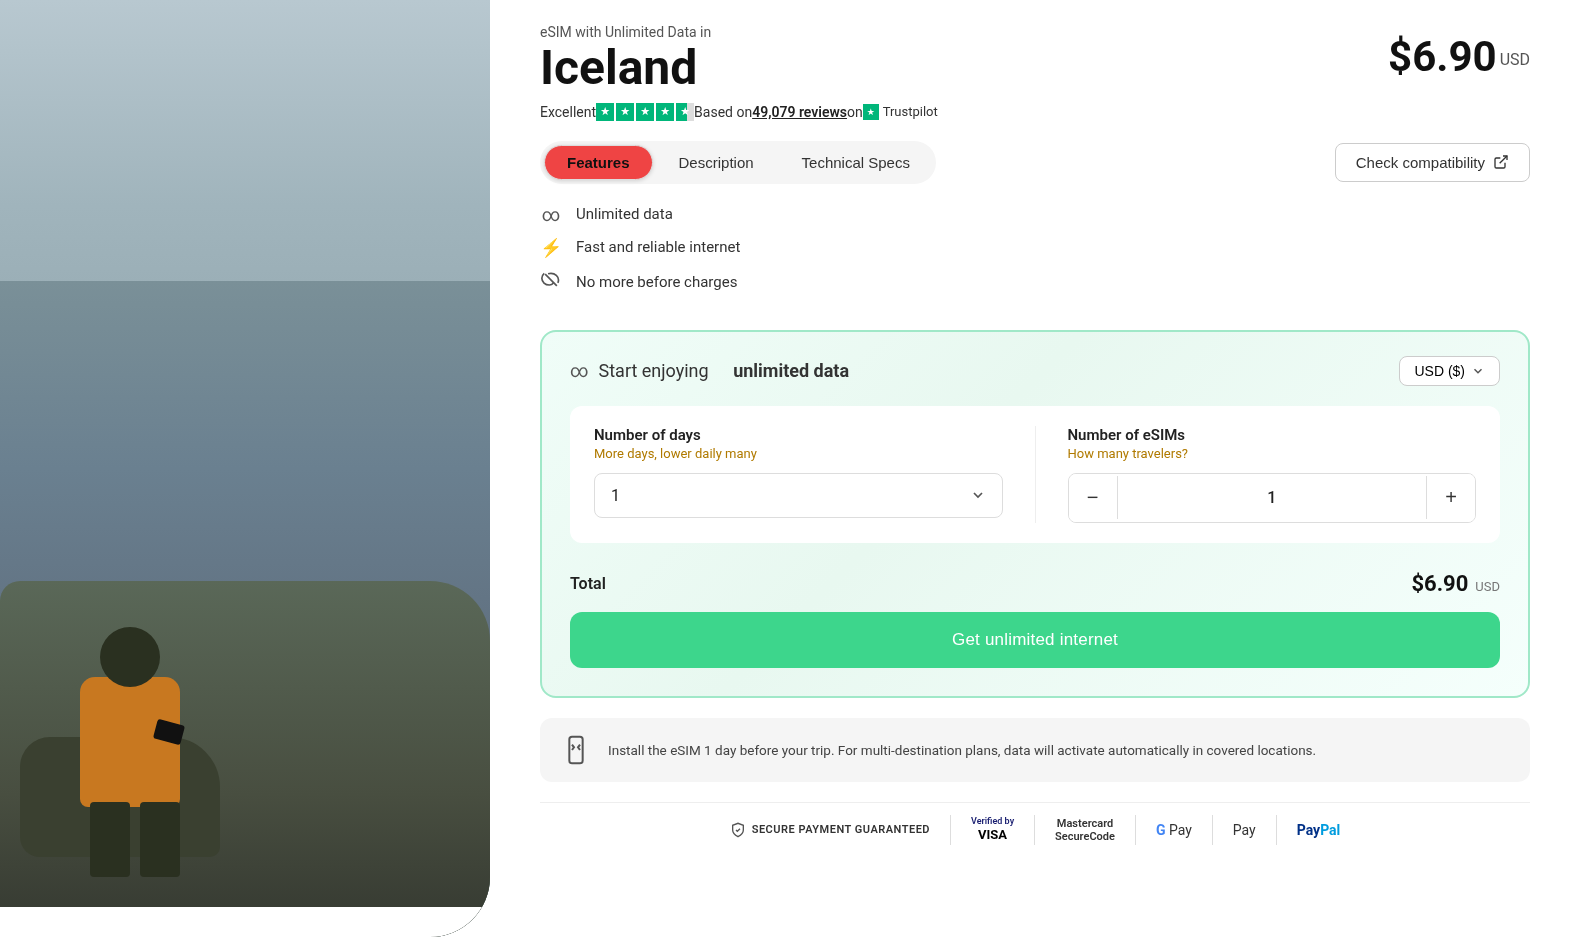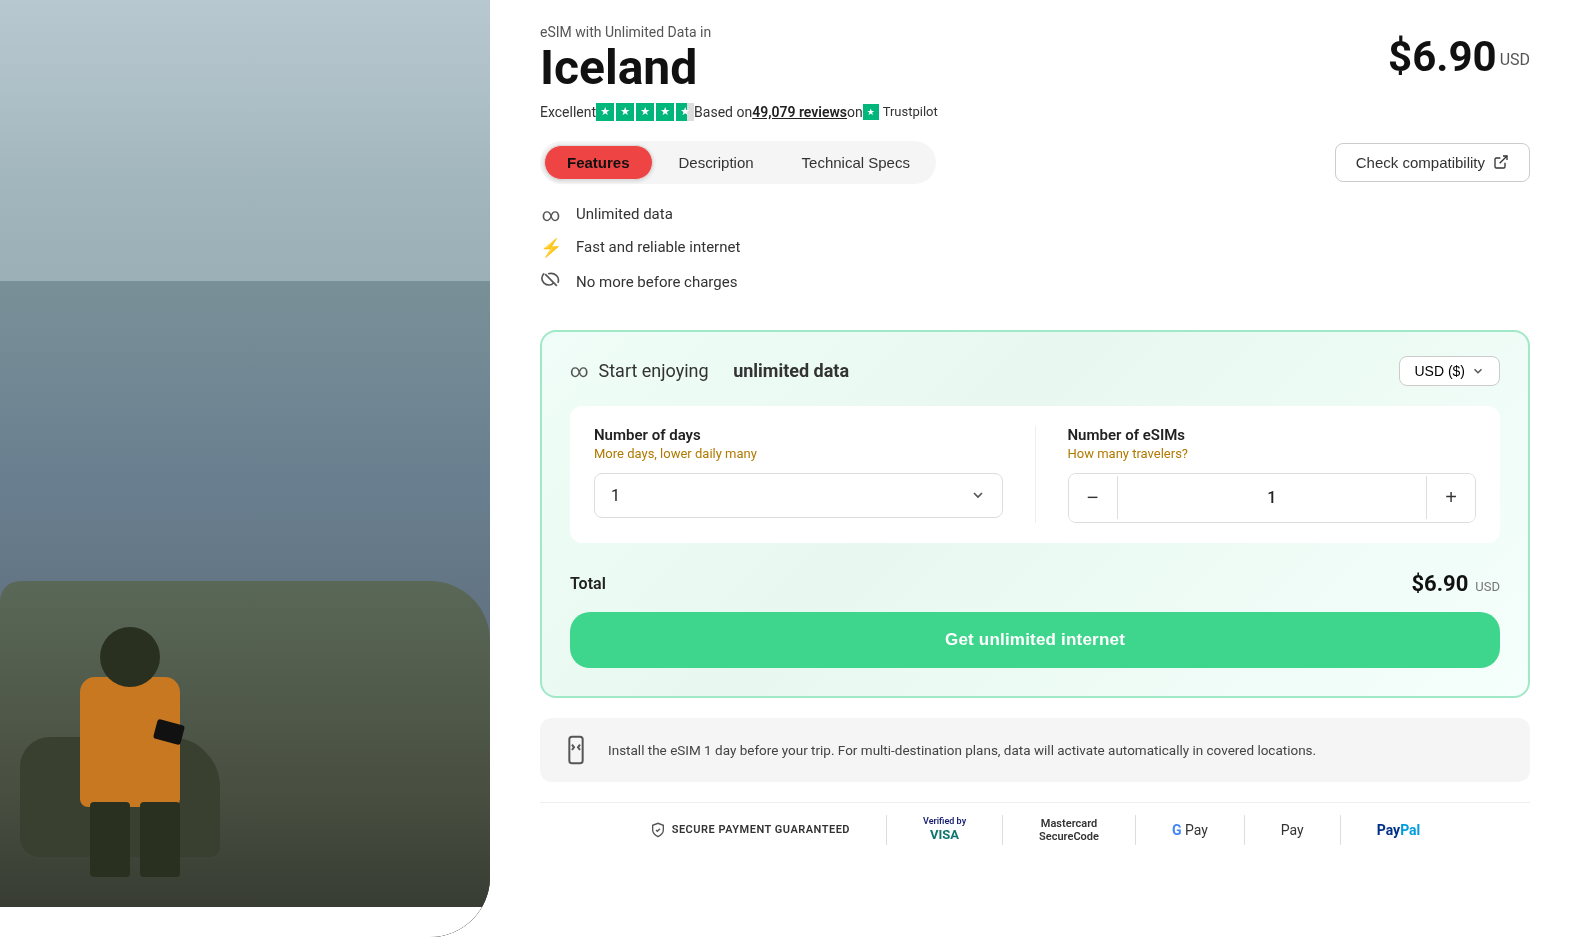--- a/index.html
+++ b/index.html
@@ -298,44 +298,44 @@
     .total-price-currency {
       font-size: 13px;
       font-weight: 400;
       color: #777;
       margin-left: 3px;
     }
     .cta-btn {
       width: 100%;
       background: #3dd68c;
       border: none;
-      border-radius: 20px;
+      border-radius: 12px;
       padding: 18px;
       font-size: 17px;
-      font-weight: 700;
+      font-weight: 400;
       color: #fff;
       cursor: pointer;
       letter-spacing: 0.2px;
     }
     .info-banner {
       background: #f5f5f5;
       border-radius: 12px;
       padding: 16px 20px;
       display: flex;
       align-items: center;
       gap: 16px;
       font-size: 13.5px;
       color: #444;
       margin-bottom: 20px;
     }
     .payment-footer {
       display: flex;
       align-items: center;
       justify-content: center;
-      gap: 36px;
+      gap: 20px;
       padding: 12px 0;
       font-size: 12px;
       color: #555;
       border-top: 1px solid #eee;
     }
     .payment-item {
       display: flex;
       align-items: center;
       gap: 6px;
       font-size: 11px;
@@ -344,21 +344,21 @@
       letter-spacing: 0.5px;
     }
     .visa-badge {
       display: flex;
       align-items: center;
       gap: 2px;
     }
     .visa-text {
       font-size: 13px;
       font-weight: 700;
-      color: #0f766e;
+      color: #000000;
     }
     .verified-text {
       font-size: 9px;
       color: #1a1f71;
       line-height: 1.1;
       font-weight: 600;
     }
     .mastercard-text {
       font-size: 11px;
       color: #333;

